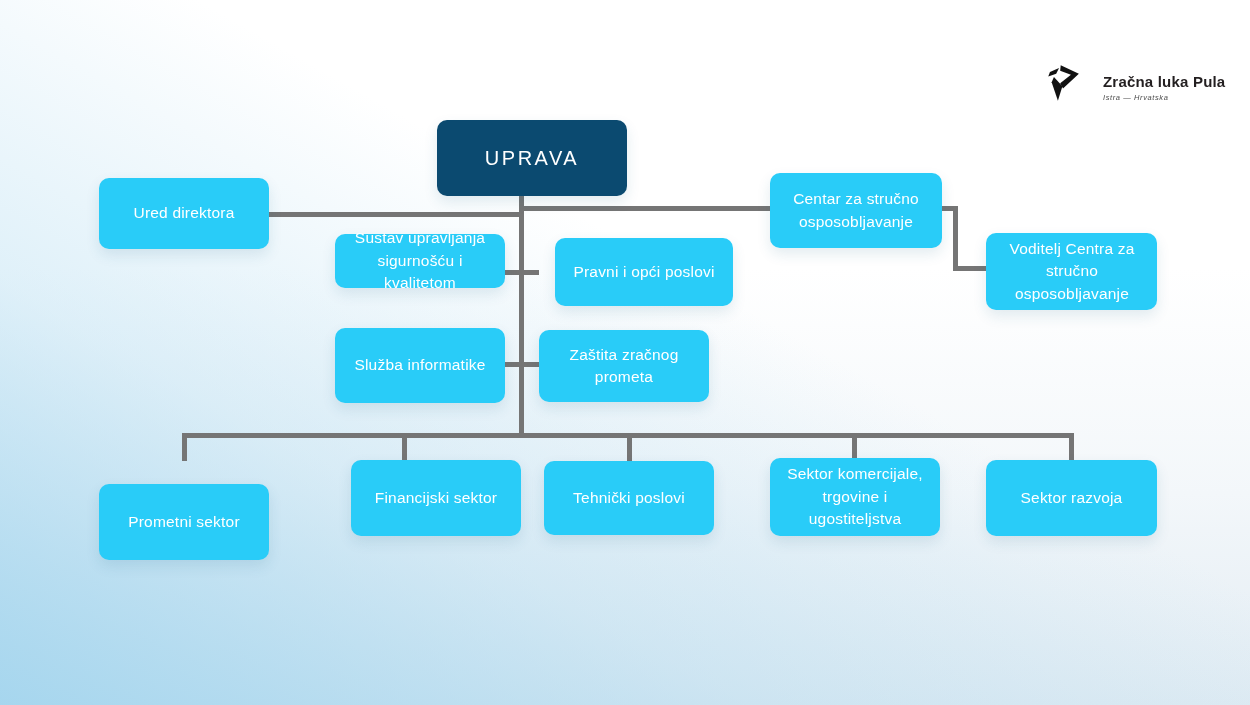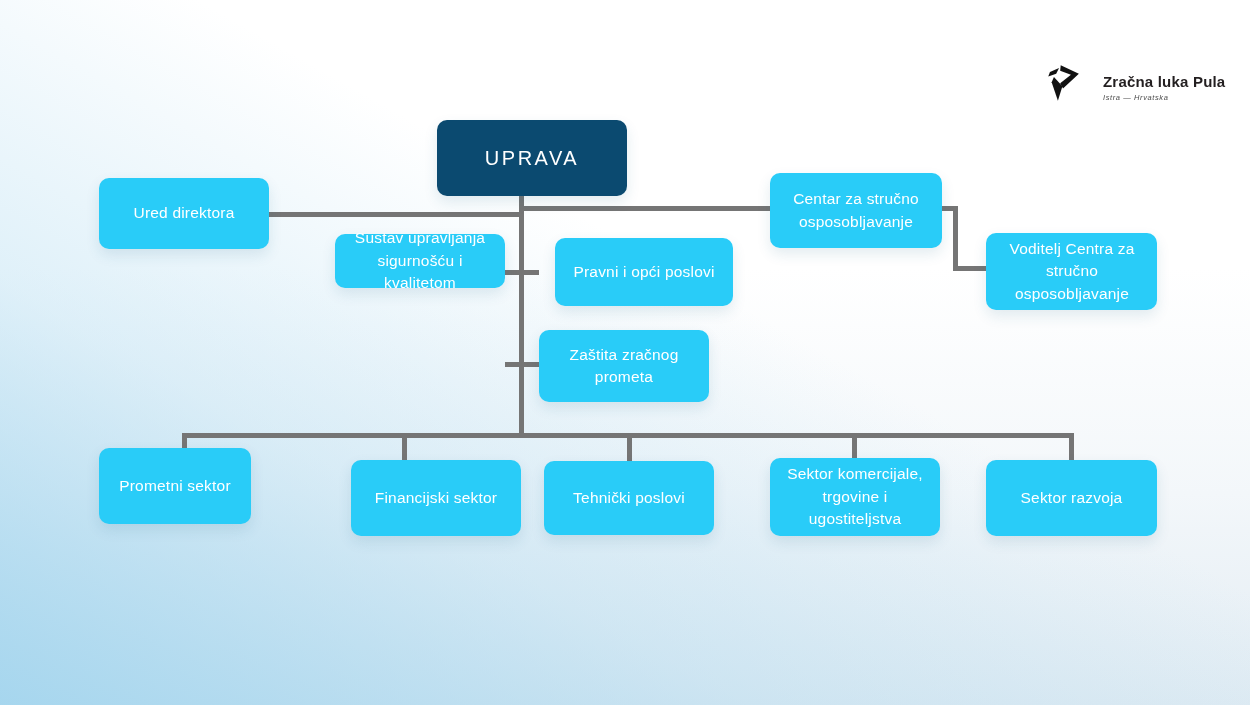--- a/index.html
+++ b/index.html
@@ -51,21 +51,21 @@
   }
 
   .n-uprava      { left: 437px; top: 120px; width: 190px; height: 76px; }
   .n-ured        { left: 99px;  top: 178px; width: 170px; height: 71px; }
   .n-centar      { left: 770px; top: 173px; width: 172px; height: 75px; }
   .n-voditelj    { left: 986px; top: 233px; width: 171px; height: 77px; padding-left: 12px; }
   .n-sustav      { left: 335px; top: 234px; width: 170px; height: 54px; }
   .n-pravni      { left: 539px; top: 238px; width: 178px; height: 68px; margin-left: 16px; }
   .n-sluzba      { left: 335px; top: 328px; width: 170px; height: 75px; }
   .n-zastita     { left: 539px; top: 330px; width: 170px; height: 72px; }
-  .n-prometni    { left: 99px;  top: 448px; width: 152px; height: 76px; }
+  .n-prometni    { left: 99px;  top: 484px; width: 170px; height: 76px; }
   .n-financijski { left: 319px; top: 460px; width: 170px; height: 76px; margin-left: 32px; }
   .n-tehnicki    { left: 544px; top: 461px; width: 170px; height: 74px; }
   .n-komercijala { left: 770px; top: 458px; width: 170px; height: 78px; text-align: center; }
   .n-razvoj      { left: 986px; top: 460px; width: 171px; height: 76px; }
 
   
   .logo {
     position: absolute; left: 1046px; top: 64px; z-index: 3;
     display: flex; align-items: flex-start; gap: 23px;
   }
@@ -117,20 +117,21 @@
   <div class="node n-ured">Ured direktora</div>
 
   <div class="node n-centar">Centar za stručno osposobljavanje</div>
 
   <div class="node n-voditelj">Voditelj Centra za stručno osposobljavanje</div>
 
   <div class="node n-sustav">Sustav upravljanja sigurnošću i kvalitetom</div>
 
   <div class="node n-pravni">Pravni i opći poslovi</div>
 
+  <div class="node n-sluzba">Služba informatike</div>
 
   <div class="node n-zastita">Zaštita zračnog prometa</div>
 
   <div class="node n-prometni">Prometni sektor</div>
 
   <div class="node n-financijski">Financijski sektor</div>
 
   <div class="node n-tehnicki">Tehnički poslovi</div>
 
   <div class="node n-komercijala">Sektor komercijale, trgovine i ugostiteljstva</div>

